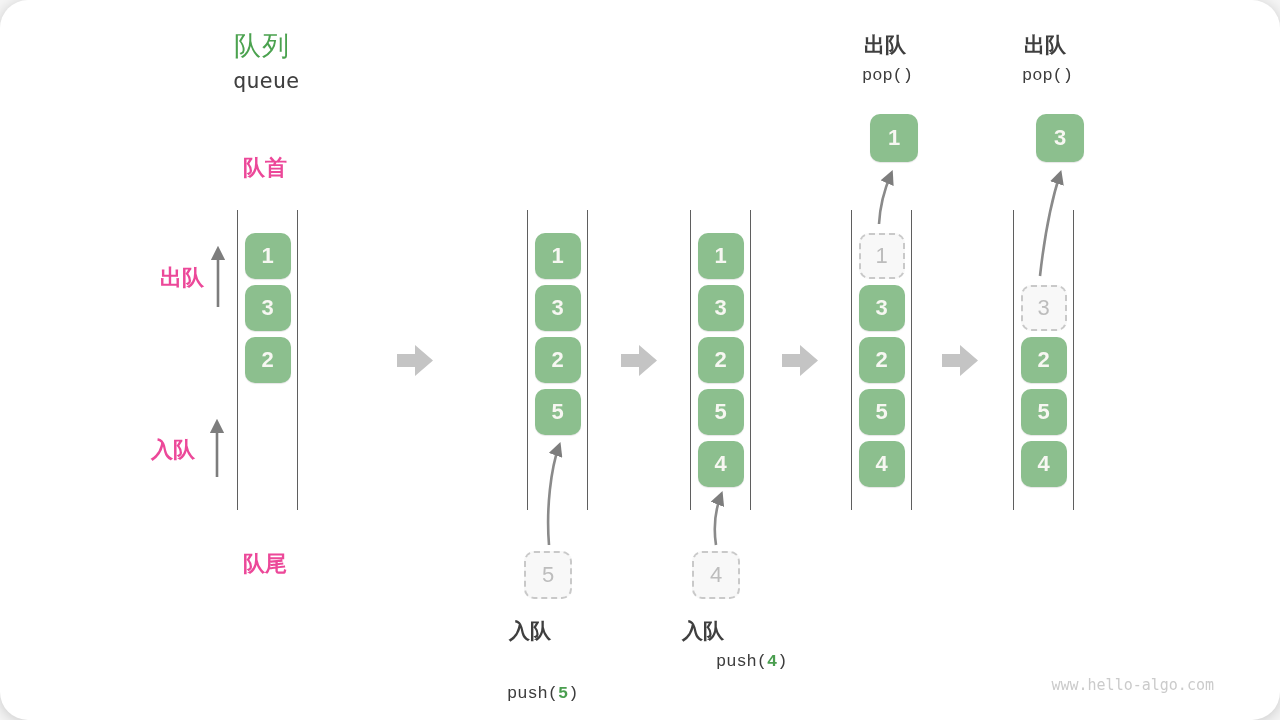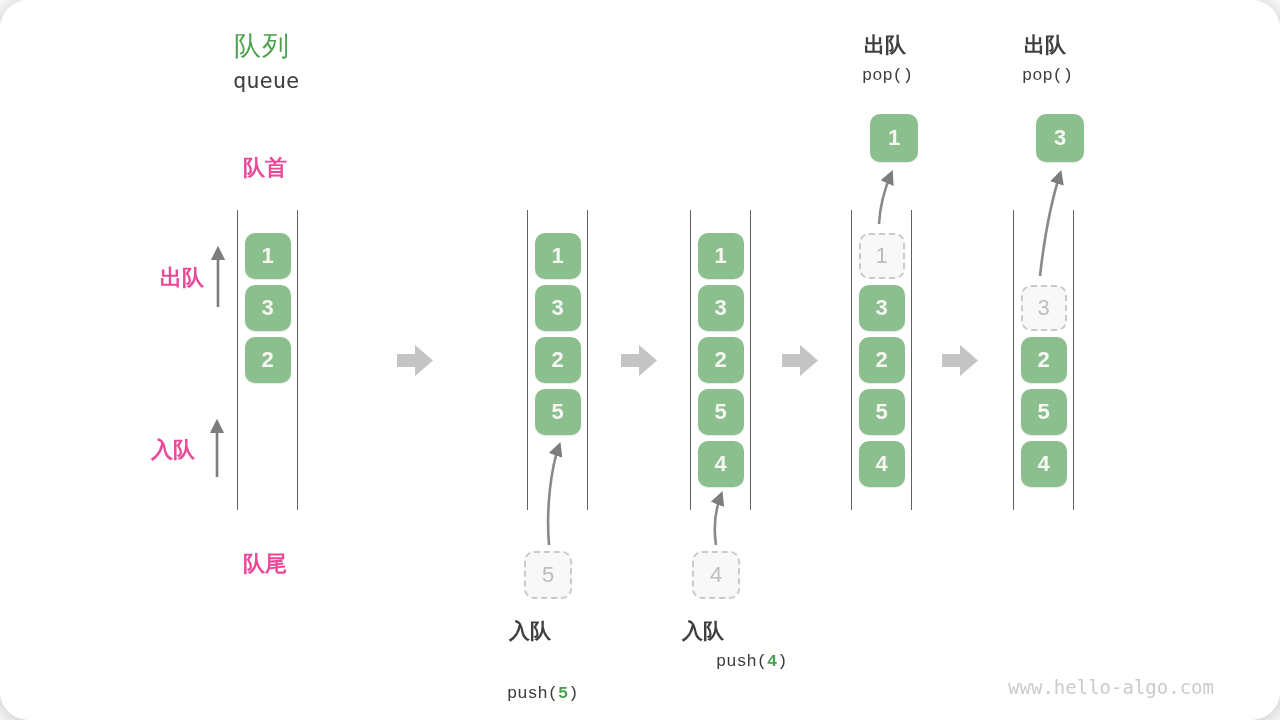--- a/index.html
+++ b/index.html
@@ -76,21 +76,21 @@
   .push5-cn { left: 509px; top: 617px; }
   .push5-call { left: 507px; top: 684px; }
   .push4-cn { left: 682px; top: 617px; }
   .push4-call { left: 680px; top: 652px; margin-left: 36px; }
   .pop1-cn { left: 864px; top: 31px; }
   .pop1-call { left: 862px; top: 66px; }
   .pop2-cn { left: 1024px; top: 31px; }
   .pop2-call { left: 1022px; top: 66px; }
 
   .watermark {
-    right: 66px; top: 676px; font-size: 19px; color: #cbcbcb;
+    right: 66px; top: 676px; font-size: 15px; color: #cbcbcb;
     font-family: "DejaVu Sans Mono", monospace;
   }
 
   svg.overlay { position: absolute; left: 0; top: 0; width: 1280px; height: 720px; pointer-events: none; }
 </style>
 </head>
 <body>
 
 <div class="card">
 

